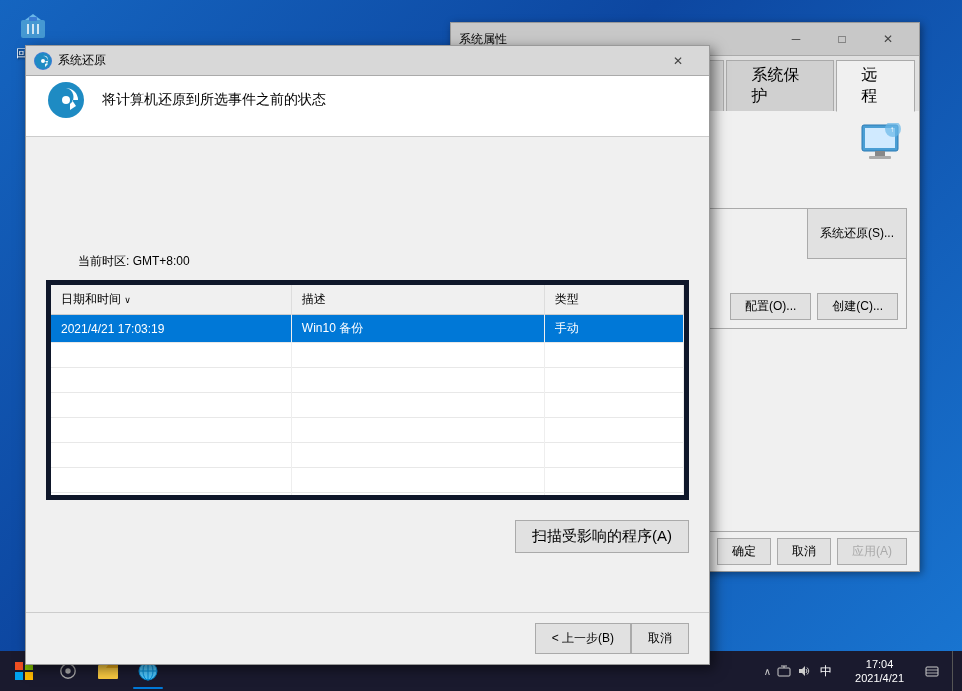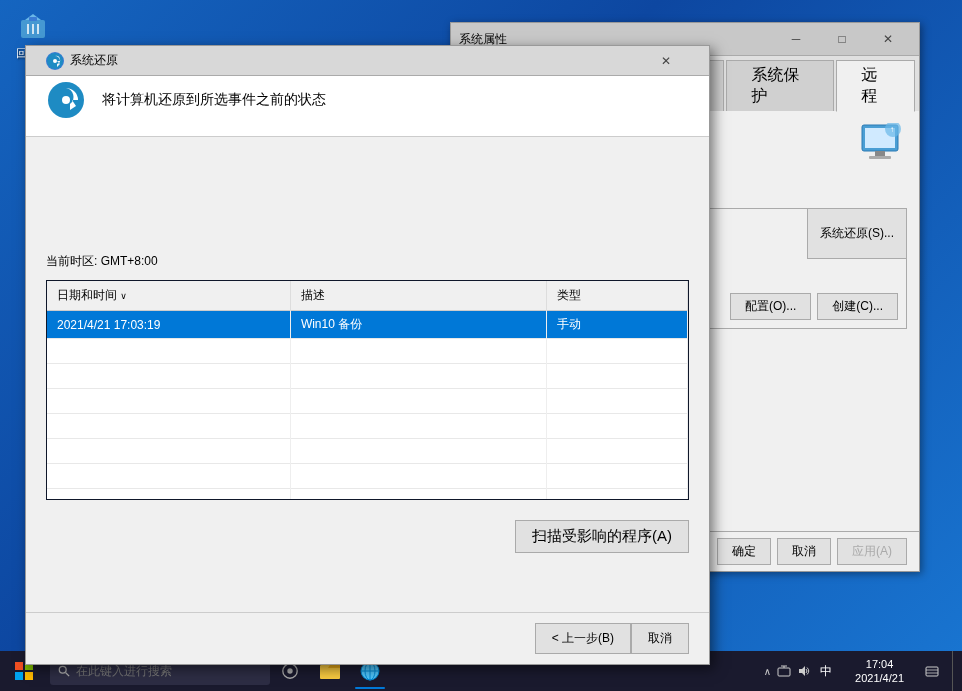--- a/index.html
+++ b/index.html
@@ -220,21 +220,21 @@
       background: #f0f0f0;
       border: 1px solid #999;
       box-shadow: 4px 4px 12px rgba(0,0,0,0.5);
       z-index: 20;
     }
     .restore-titlebar {
       background: #d8d8d8;
       height: 30px;
       display: flex;
       align-items: center;
-      padding: 0 20px;
+      padding: 0 8px;
       border-bottom: 1px solid #aaa;
     }
     .restore-title-icon {
       width: 18px;
       height: 18px;
       margin-right: 6px;
       background: #3a7bd5;
       border-radius: 50%;
       display: flex;
       align-items: center;
@@ -280,23 +280,24 @@
       color: #555;
       font-size: 12px;
       margin-bottom: 20px;
       line-height: 1.5;
       min-height: 80px;
     }
     .timezone-label {
       font-size: 12px;
       color: #000;
       margin-bottom: 10px;
+      margin-left: 32px;
     }
     .restore-table-container {
-      border: 1px solid #0f172a;
+      border: 5px solid #0f172a;
       background: #fff;
       height: 220px;
       overflow: hidden;
     }
     .restore-table {
       width: 100%;
       border-collapse: collapse;
       font-size: 12px;
     }
     .restore-table thead tr {
@@ -569,27 +570,20 @@
 
     <div class="taskbar-start">
       <svg viewBox="0 0 18 18" width="18" height="18">
         <rect x="0" y="0" width="8" height="8" fill="#f25022"></rect>
         <rect x="10" y="0" width="8" height="8" fill="#7fba00"></rect>
         <rect x="0" y="10" width="8" height="8" fill="#00a4ef"></rect>
         <rect x="10" y="10" width="8" height="8" fill="#ffb900"></rect>
       </svg>
     </div>
 
-    <div class="taskbar-search">
-      <svg viewBox="0 0 14 14" width="12" height="12">
-        <circle cx="5.5" cy="5.5" r="4" stroke="#aaa" stroke-width="1.5" fill="none"></circle>
-        <line x1="9" y1="9" x2="13" y2="13" stroke="#aaa" stroke-width="1.5"></line>
-      </svg>
-      <input type="text" placeholder="在此键入进行搜索" style="">
-    </div>
 
     <div class="taskbar-icon-btn">
       <svg viewBox="0 0 20 20" width="18" height="18">
         <circle cx="10" cy="10" r="8" stroke="#aaa" stroke-width="1.5" fill="none"></circle>
         <circle cx="10" cy="10" r="3" fill="#aaa"></circle>
       </svg>
     </div>
 
     <div class="taskbar-app-icon">
       <svg viewBox="0 0 24 24" width="24" height="24">

